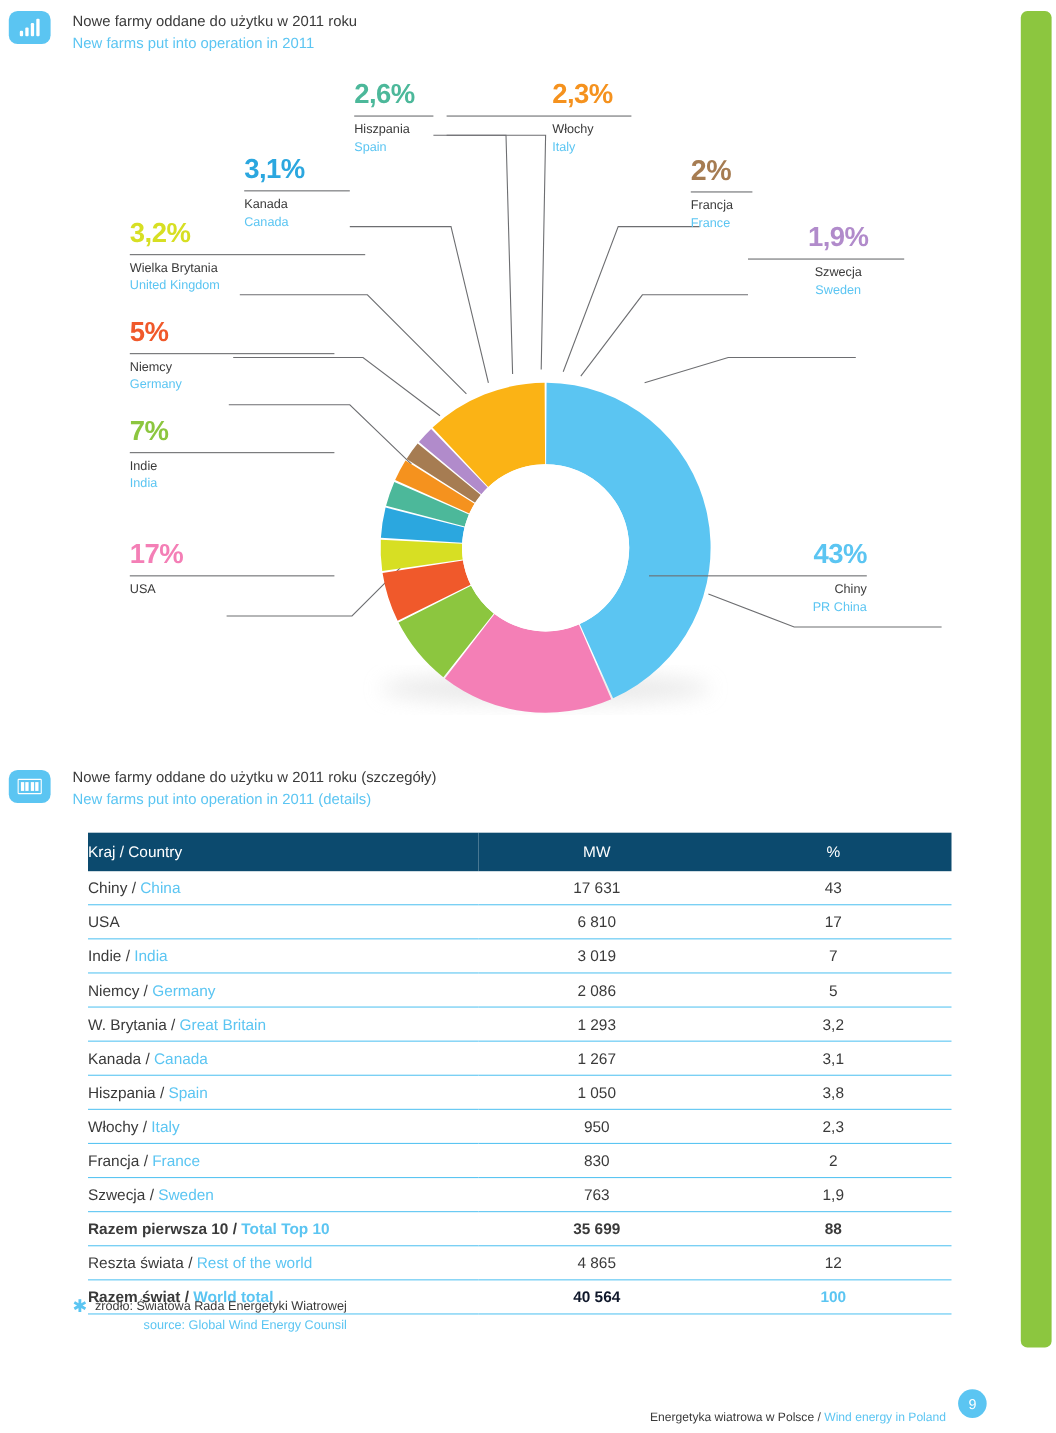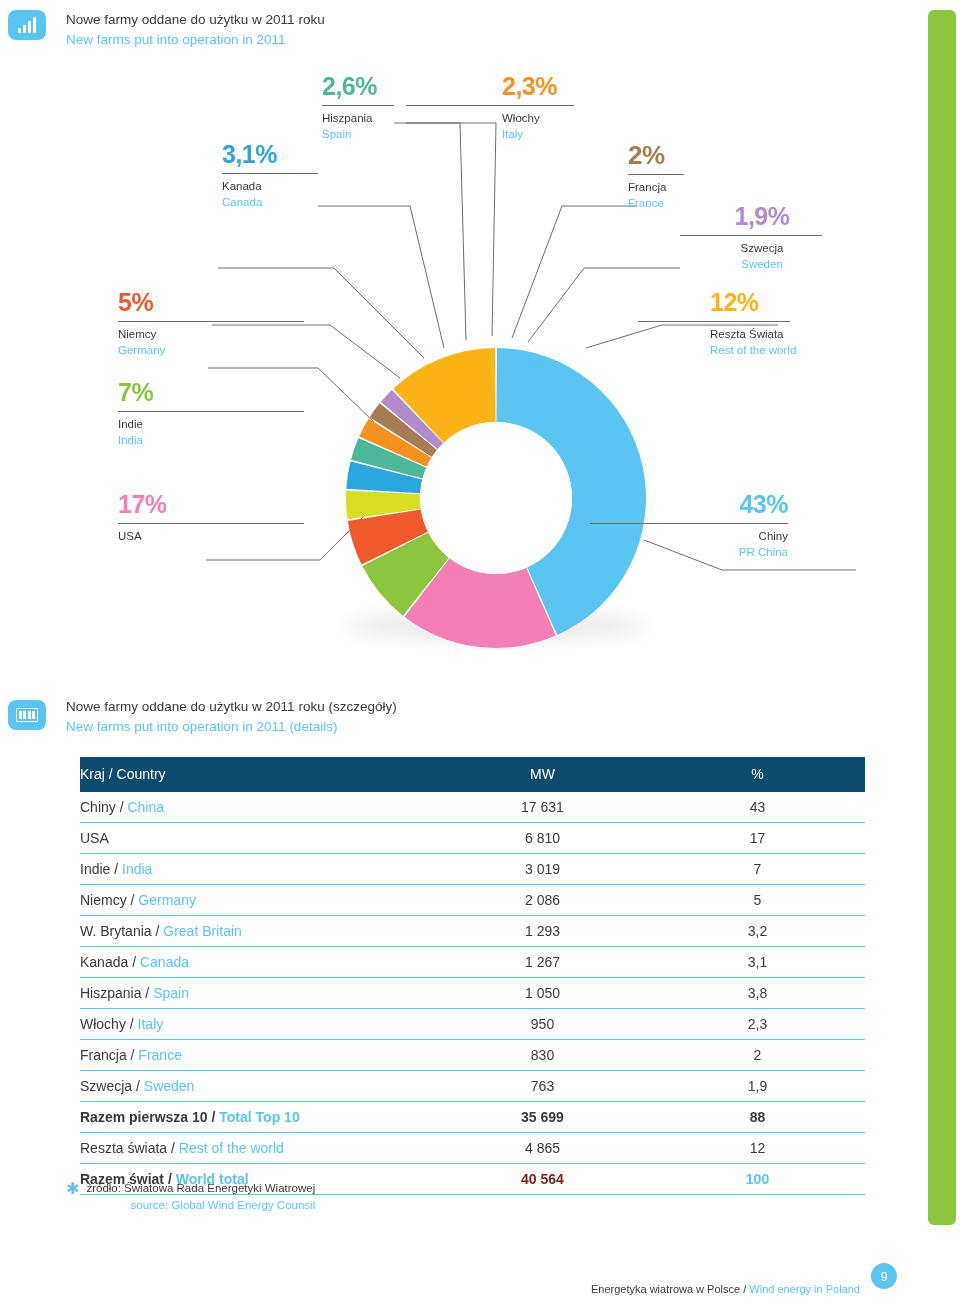--- a/index.html
+++ b/index.html
@@ -186,20 +186,26 @@
             <title>Szwecja / Sweden — 1,9%</title>
           </path>
           <path d="M-102.77469557034024,-109.25823516066826 A150,150 0 0 1 -0.8999946000096484,-149.99730000809998 L-0.45599726400488855,-75.998632004104 A76,76 0 0 0 -52.07251242230572,-55.35750581473859 Z" fill="#FBB315">
             <title>Reszta Świata / Rest of the world — 12%</title>
           </path>
         </g>
 
       <circle cx="496" cy="420" r="76" fill="#ffffff"></circle>
     </svg>
 
+    <div class="callout" style="left:118px; top:122px; width:100px;">
+      <div class="pct" style="color:#D7DF23">3,2%</div>
+      <div class="rule" style="width:214px;"></div>
+      <div class="name-pl">Wielka Brytania</div>
+      <div class="name-en">United Kingdom</div>
+    </div>
 
     <div class="callout" style="left:222px; top:64px; width:100px;">
       <div class="pct" style="color:#2BA7DF">3,1%</div>
       <div class="rule" style="width:96px;"></div>
       <div class="name-pl">Kanada</div>
       <div class="name-en">Canada</div>
     </div>
 
     <div class="callout" style="left:322px; top:-4px; width:100px;">
       <div class="pct" style="color:#4CB89A">2,6%</div>
@@ -229,26 +235,20 @@
       <div class="name-en">Sweden</div>
     </div>
 
     <div class="callout" style="left:118px; top:212px; width:100px;">
       <div class="pct" style="color:#F0592B">5%</div>
       <div class="rule" style="width:186px;"></div>
       <div class="name-pl">Niemcy</div>
       <div class="name-en">Germany</div>
     </div>
 
-    <div class="callout" style="left:710px; top:212px; width:120px;">
-      <div class="pct" style="color:#FBB315">12%</div>
-      <div class="rule" style="width:152px; margin-left:-72px; width:152px;"></div>
-      <div class="name-pl">Reszta Świata</div>
-      <div class="name-en">Rest of the world</div>
-    </div>
 
     <div class="callout" style="left:118px; top:302px; width:100px;">
       <div class="pct" style="color:#8CC63F">7%</div>
       <div class="rule" style="width:186px;"></div>
       <div class="name-pl">Indie</div>
       <div class="name-en">India</div>
     </div>
 
     <div class="callout" style="left:118px; top:414px; width:100px;">
       <div class="pct" style="color:#F47FB6">17%</div>
@@ -344,21 +344,21 @@
             <td class="c">35 699</td>
             <td class="c">88</td>
           </tr>
           <tr>
             <td><span class="sep">Reszta świata</span><span class="sep"> / </span><span class="en-t">Rest of the world</span></td>
             <td class="c">4 865</td>
             <td class="c">12</td>
           </tr>
           <tr class="bold">
             <td><span class="sep">Razem świat</span><span class="sep"> / </span><span class="en-t">World total</span></td>
-            <td class="c" style="color: #7f1d1d; margin-top: 34px;">40 564</td>
+            <td class="c" style="color: #0f172a; margin-top: 34px;">40 564</td>
             <td class="c" style="color: rgb(91, 197, 242);">100</td>
           </tr>
         </tbody>
     </table>
   </div>
 
   <div id="source-note">
     <span class="star">✱</span>
     <span>
       <span class="pl" style="display:block">źródło: Światowa Rada Energetyki Wiatrowej</span>

